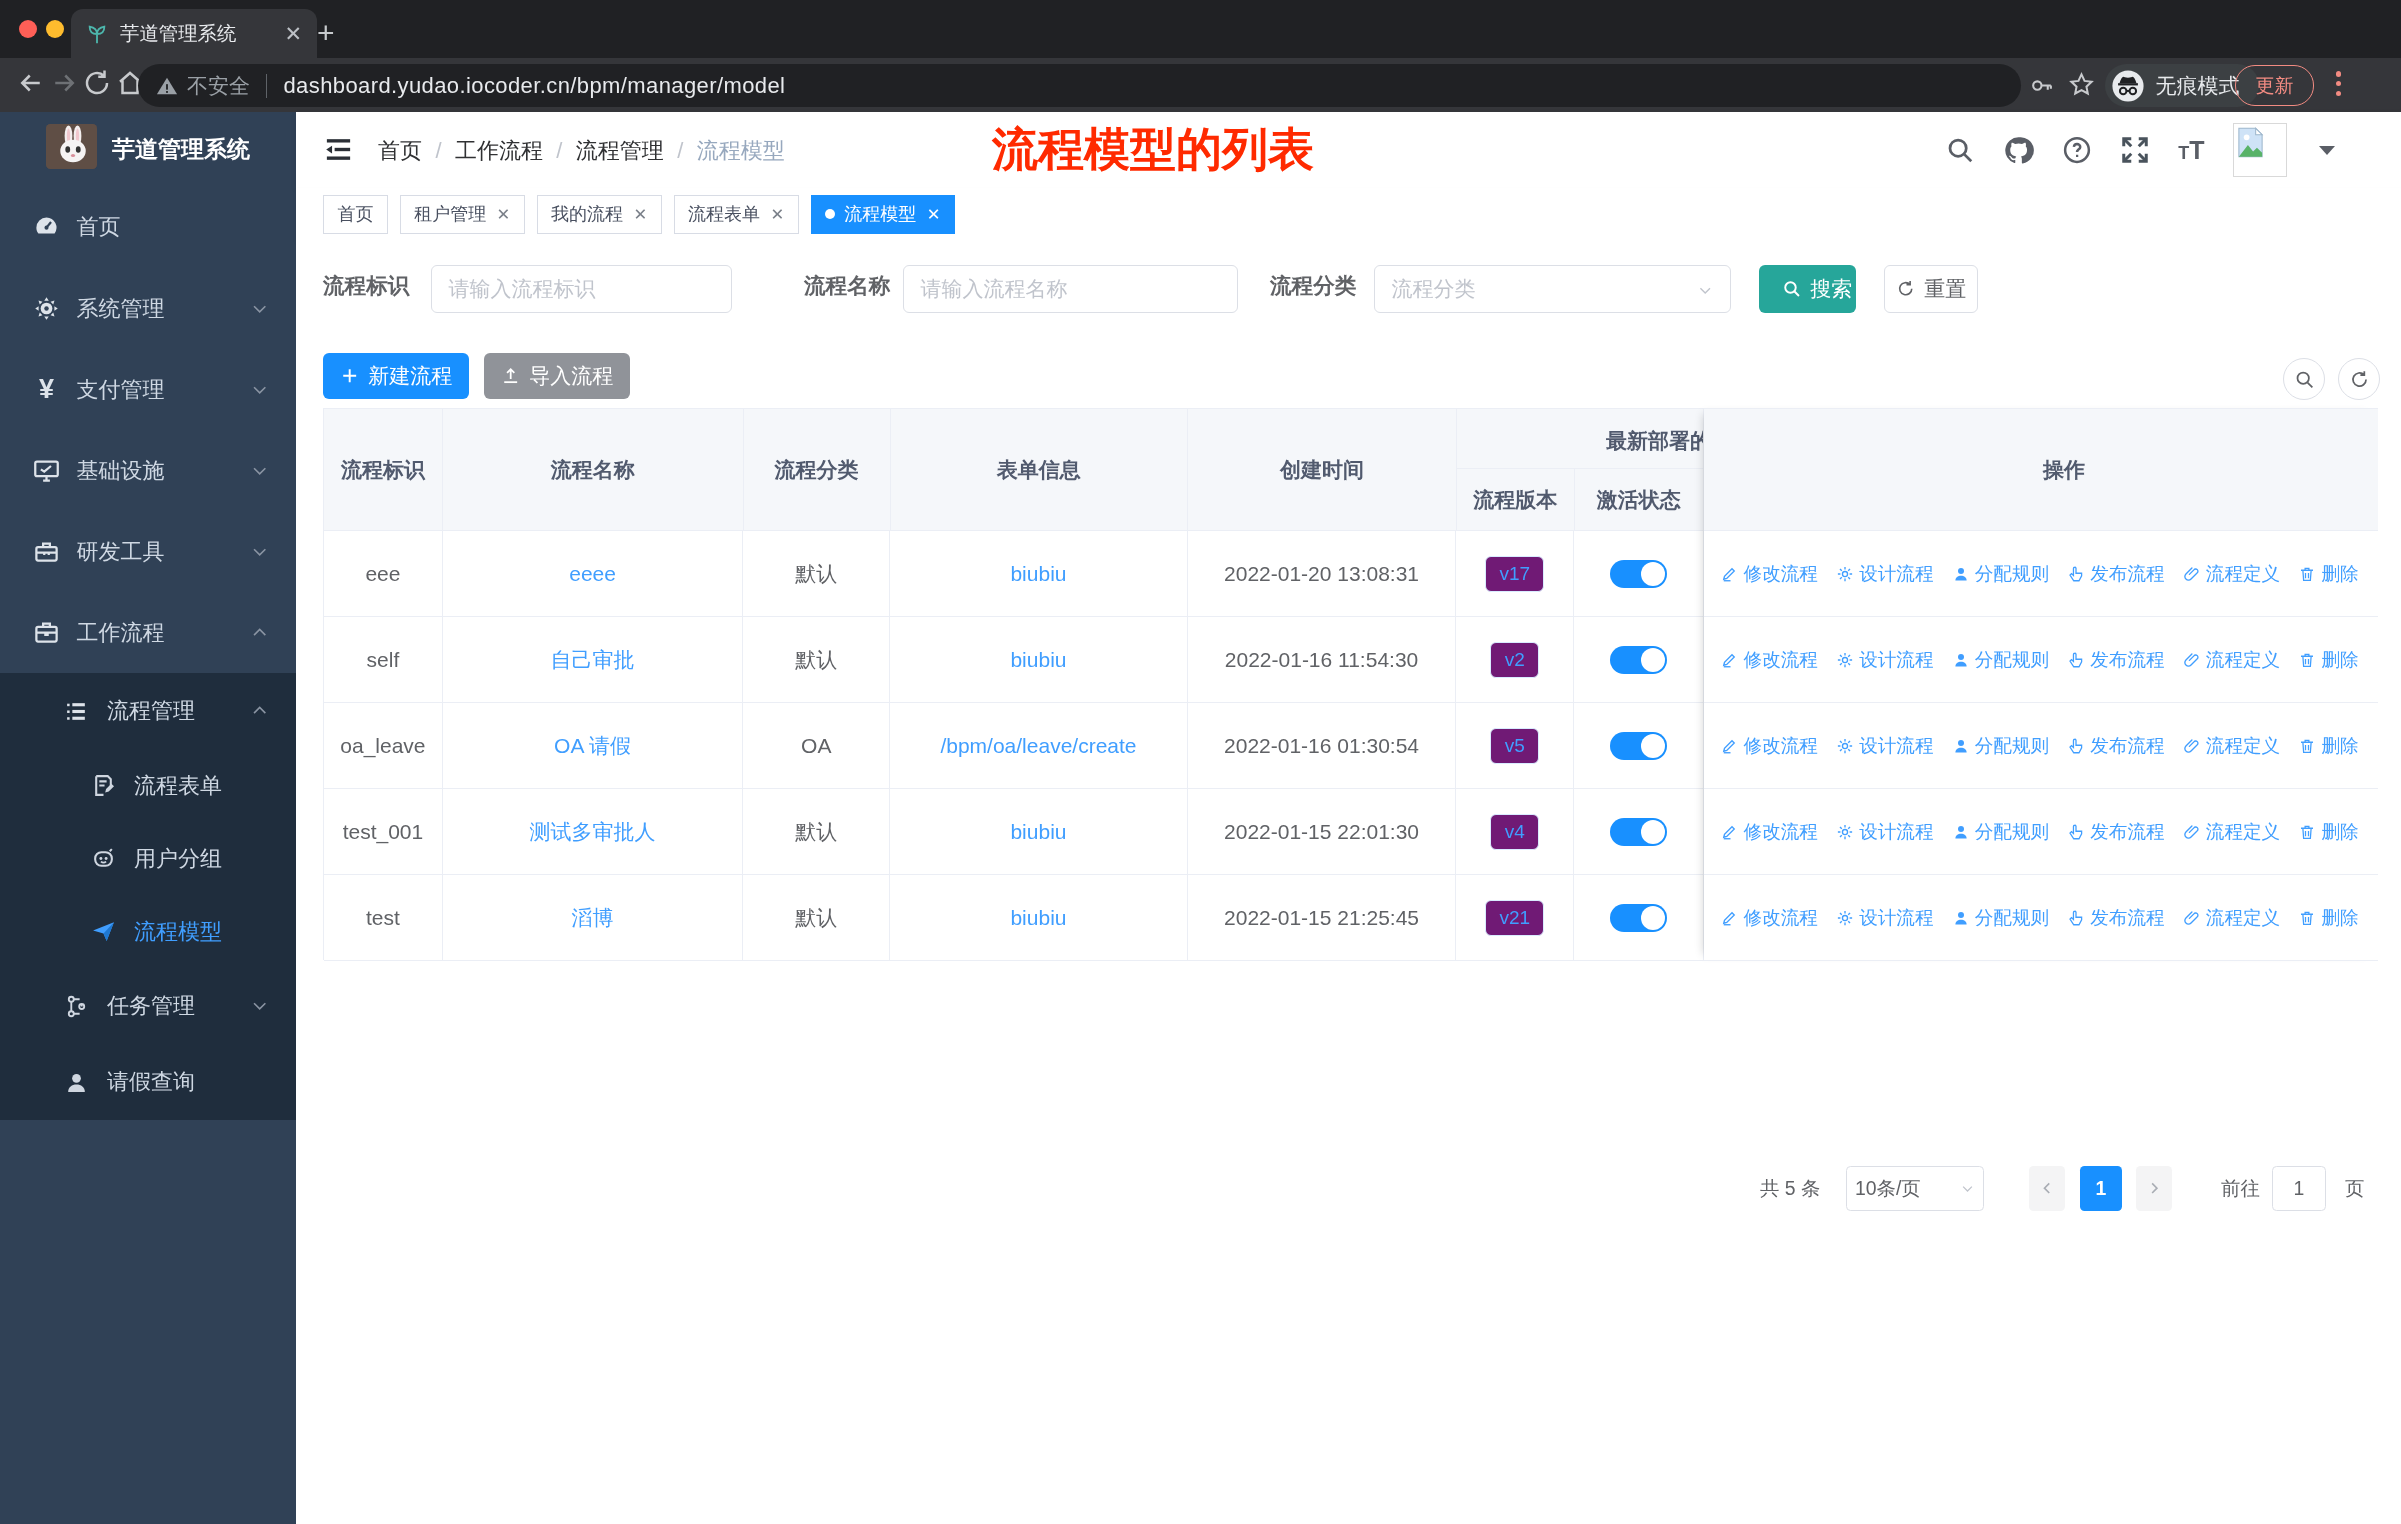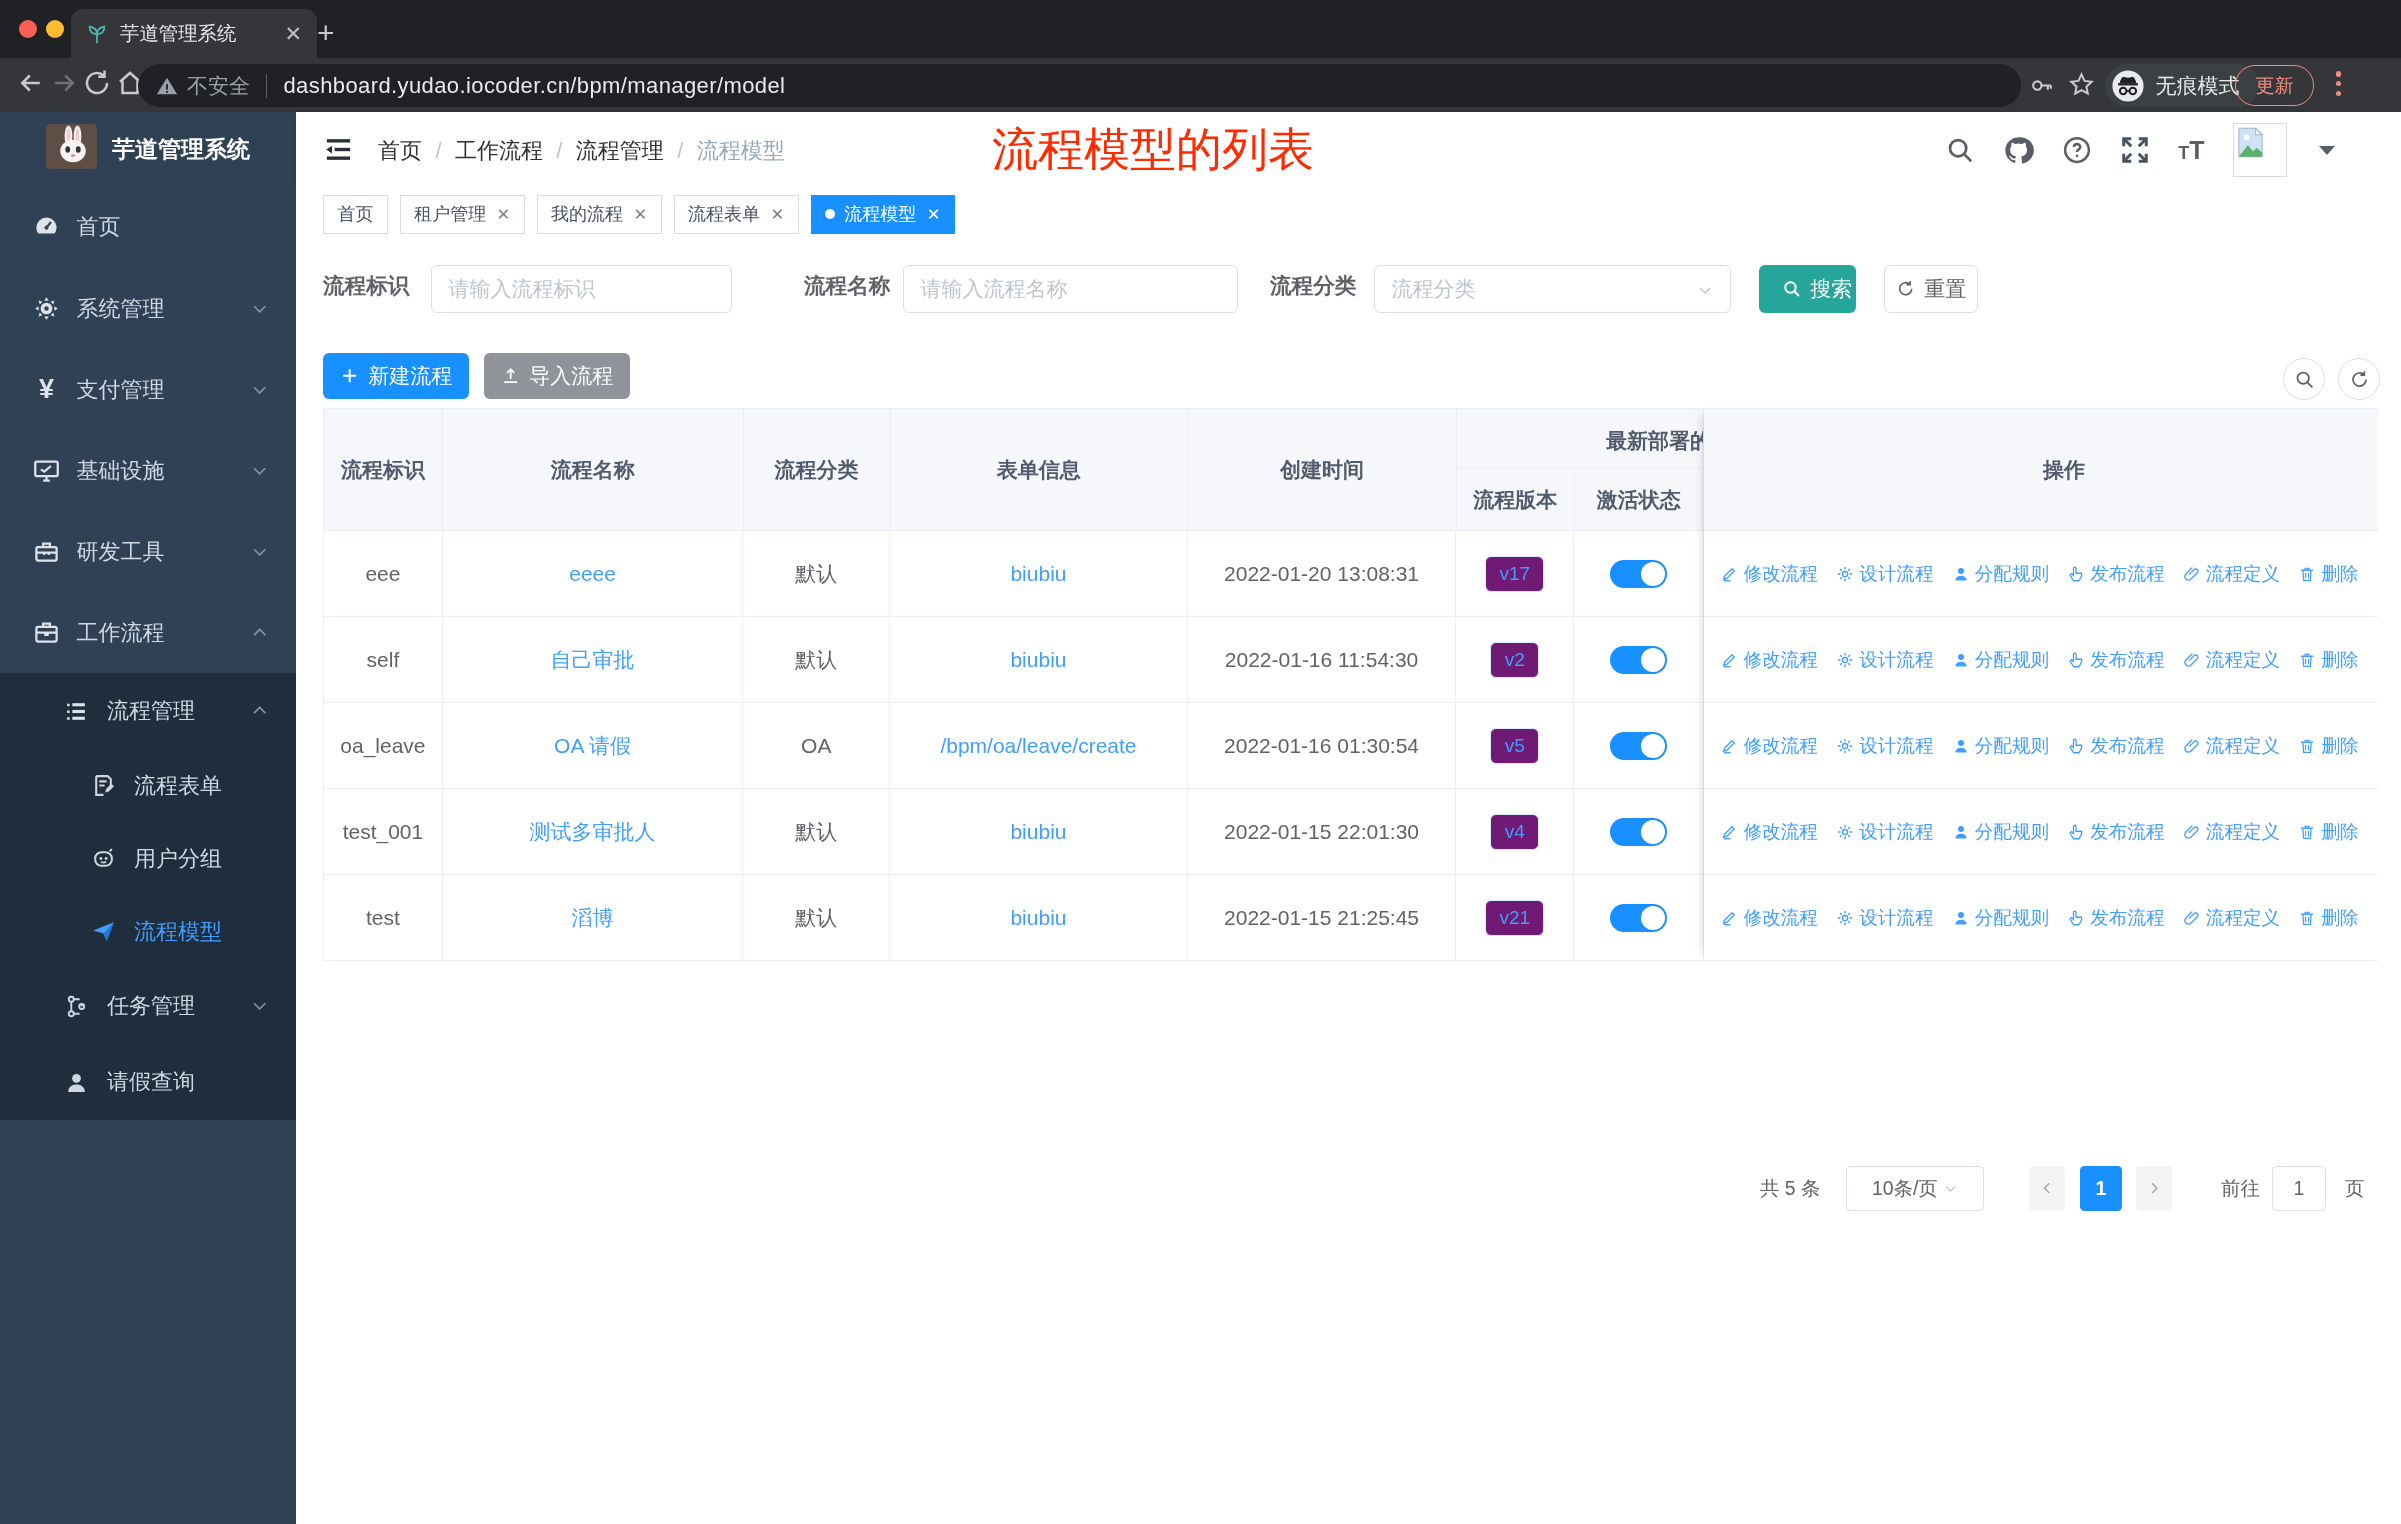--- a/index.html
+++ b/index.html
@@ -40,21 +40,21 @@
   .submenu-bg{position:absolute;left:0;top:561px;width:296px;height:447px;background:#1f2d3d;}
   .mi.active .ml{color:#409eff;}
   
   .appheader{position:absolute;left:296px;top:112px;width:2106px;height:76px;background:#fff;
     box-shadow:0 1.5px 6px rgba(0,21,41,.08);}
   .hamb{position:absolute;left:27px;top:22px;}
   .crumbs{position:absolute;left:82px;top:24px;display:flex;align-items:center;font-size:22px;}
   .crumb{color:#303133;}
   .crumb.last{color:#97a8be;}
   .crumb-sep{color:#c0c4cc;margin:0 13.4px;}
-  .annotation{position:absolute;left:696px;top:7.4px;font-size:46px;font-weight:normal;color:#ff2a00;white-space:nowrap;}
+  .annotation{position:absolute;left:696px;top:7.4px;font-size:46px;font-weight:bold;color:#ff2a00;white-space:nowrap;}
   .hicons{position:absolute;right:67px;top:0;height:76px;display:flex;align-items:center;gap:28px;color:#5a5e66;}
   .avatarbox{width:54px;height:54px;border:1.5px solid #d9d9d9;background:#fff;display:flex;align-items:flex-start;padding:3px;box-sizing:border-box;}
   .caret{width:0;height:0;border-left:8.2px solid transparent;border-right:8.2px solid transparent;border-top:9.7px solid #5a5e66;margin-left:4.5px;}
   .fonticon{font-size:25px;font-weight:bold;color:#5a5e66;}
   .fonticon small{font-size:18px;font-weight:bold;}
   
   .tagsbar{position:absolute;left:296px;top:188px;width:2106px;height:52px;background:#fff;
     border-bottom:0.7px solid #e6e9f0;box-shadow:0 1.5px 4.5px rgba(0,0,0,.04);}
   .tags{position:absolute;left:27px;top:6.7px;display:flex;gap:12px;}
   .tag{height:39px;box-sizing:border-box;border:0.7px solid #d8dce5;background:#fff;color:#495060;
@@ -98,21 +98,21 @@
     box-shadow:-7.4px 0 9px -6px rgba(0,0,0,.18);border-top:0.7px solid #ebeef5;box-sizing:border-box;}
   .ophead{height:122px;background:#f5f7fa;color:#515a6e;font-weight:bold;font-size:21px;
     display:flex;align-items:center;justify-content:center;border-bottom:0.7px solid #ebeef5;box-sizing:border-box;padding-left:46px;}
   .oprow{height:86px;display:flex;align-items:center;padding-left:16.4px;gap:18px;border-bottom:0.7px solid #ebeef5;box-sizing:border-box;}
   .alink{display:flex;align-items:center;gap:5.2px;color:#409eff;font-size:18.6px;cursor:pointer;white-space:nowrap;}
   
   .pager{position:absolute;left:0;top:758px;width:2055px;height:46px;font-size:19.4px;color:#606266;}
   .pg{position:absolute;top:0;height:45px;display:flex;align-items:center;}
   .pg-total{left:1437px;}
   .pg-size{left:1523px;width:138px;border:0.7px solid #dcdfe6;border-radius:4.5px;justify-content:space-between;
-    padding:0 25px;box-sizing:border-box;}
+    padding:0 8px;box-sizing:border-box;}
   .pg-prev{left:1706px;width:36px;background:#f4f4f5;border-radius:4.5px;justify-content:center;color:#a9adb4;}
   .pg-cur{left:1757px;width:42px;background:#1890ff;color:#fff;border-radius:4.5px;justify-content:center;font-weight:bold;}
   .pg-next{left:1813px;width:36px;background:#f4f4f5;border-radius:4.5px;justify-content:center;color:#a9adb4;}
   .pg-goto{left:1898px;}
   .pg-input{left:1949px;width:54px;border:0.7px solid #dcdfe6;border-radius:4.5px;justify-content:center;box-sizing:border-box;}
   .pg-page{left:2022px;}
 </style>
 </head>
 <body>
 

